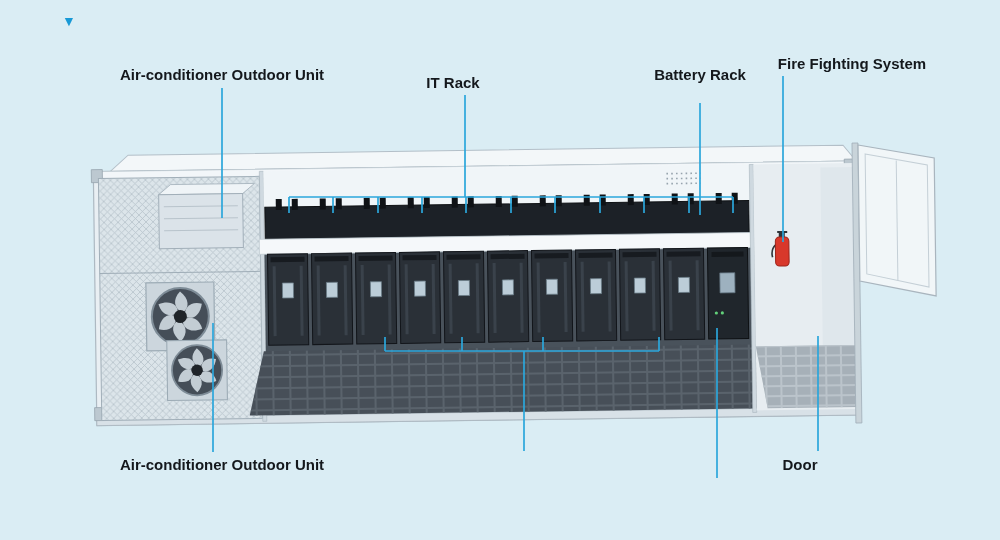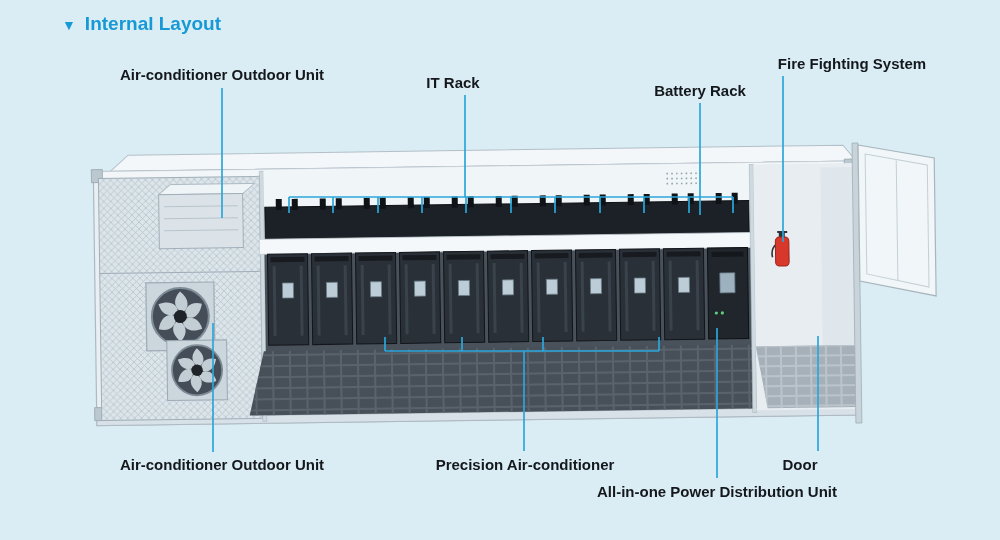--- a/index.html
+++ b/index.html
@@ -12,21 +12,20 @@
          font-size:15px;font-weight:bold;color:#14181c;}
   svg.illu{position:absolute;left:0;top:0;display:block;}
 </style>
 </head>
 <body>
 
 <div class="stage">
 
   <div class="title">
     <span class="marker">▼</span>
-    <span>Internal Layout</span>
   </div>
 
   <svg class="illu" width="1000" height="540" viewBox="0 0 1000 540">
     <defs>
       <pattern id="mesh" width="7" height="7" patternUnits="userSpaceOnUse">
         <path d="M0 7 L7 0" stroke="#aebbc4" stroke-width="0.8" fill="none"></path>
         <path d="M0 0 L7 7" stroke="#aebbc4" stroke-width="0.8" fill="none"></path>
       </pattern>
       <pattern id="fgrid" width="17" height="11" patternUnits="userSpaceOnUse">
         <rect x="0.5" y="0.5" width="16" height="10" fill="none" stroke="#5d6770" stroke-width="1"></rect>
@@ -171,20 +170,18 @@
       <path d="M783 76 V242"></path>
       <path d="M213 323 V452"></path>
       <path d="M385 351 H659 M385 351 V337 M462 351 V337 M543 351 V337 M659 351 V337 M524 351 V451"></path>
       <path d="M717 328 V478"></path>
       <path d="M818 336 V451"></path>
     </g>
   </svg>
 
   <div class="label" style="left:222px;top:66px">Air-conditioner Outdoor Unit</div>
   <div class="label" style="left:453px;top:74px">IT Rack</div>
-  <div class="label" style="left:700px;top:82px">Battery Rack</div>
+  <div class="label" style="left:700px;top:66px">Battery Rack</div>
   <div class="label" style="left:852px;top:55px">Fire Fighting System</div>
   <div class="label" style="left:222px;top:456px">Air-conditioner Outdoor Unit</div>
-  <div class="label" style="left:525px;top:456px">Precision Air-conditioner</div>
   <div class="label" style="left:800px;top:456px">Door</div>
-  <div class="label" style="left:717px;top:483px">All-in-one Power Distribution Unit</div>
 
 </div>
 
 </body></html>

